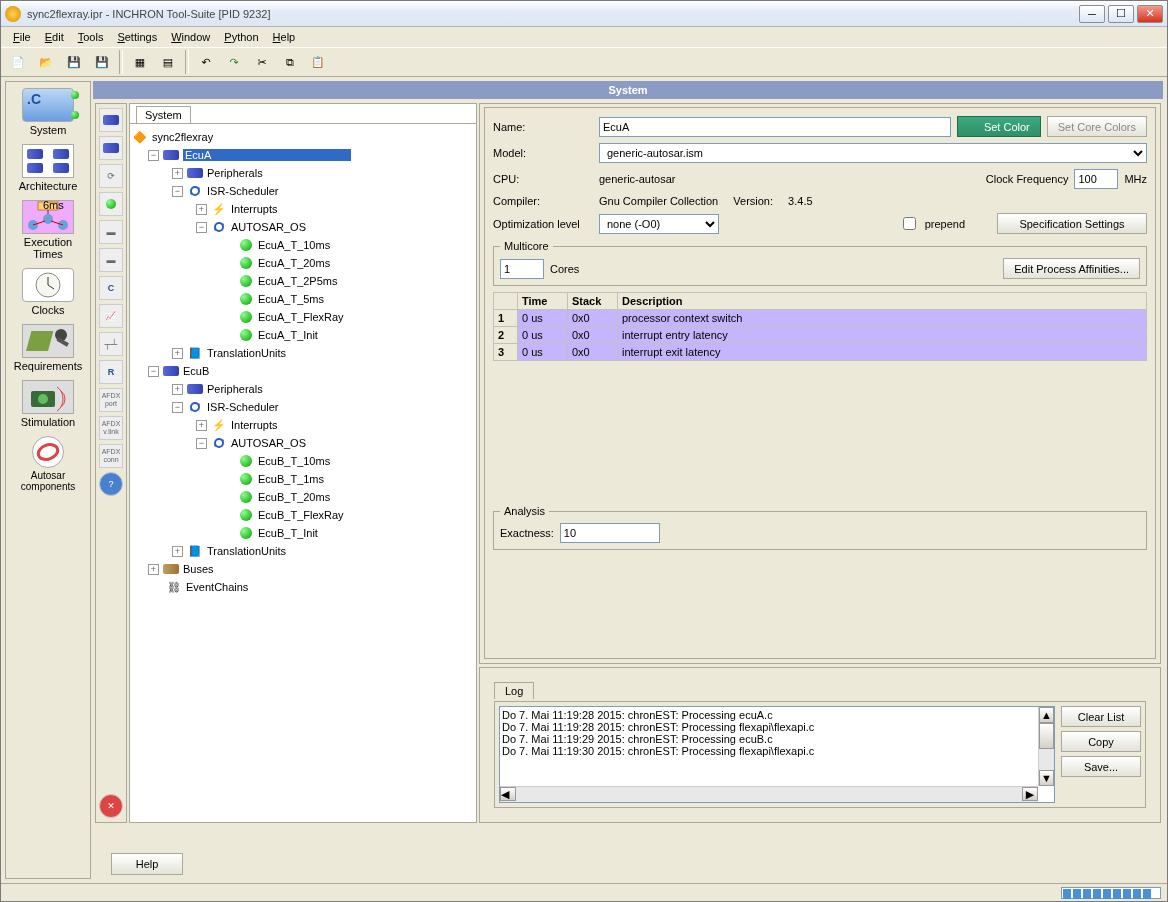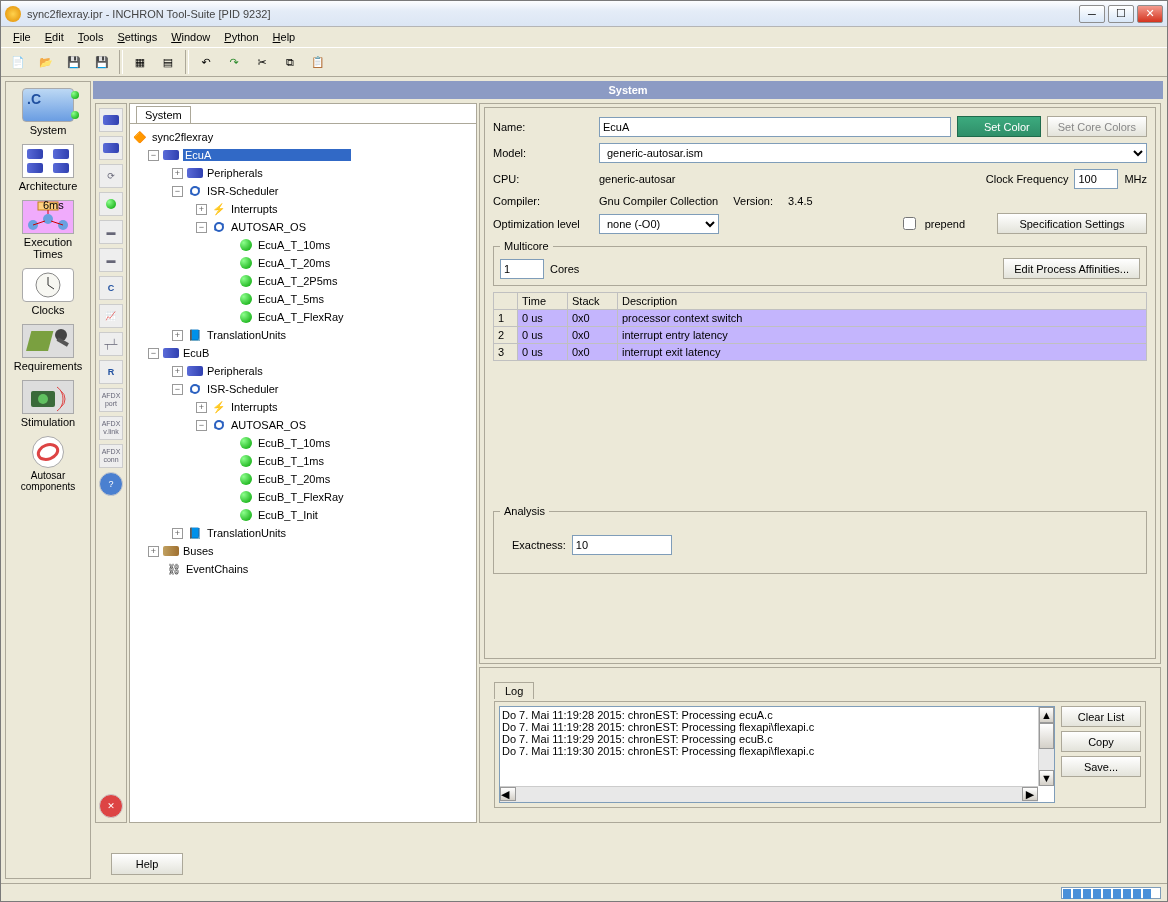--- a/index.html
+++ b/index.html
@@ -50,21 +50,21 @@
 .row{display:flex;align-items:center;gap:6px;margin-bottom:6px;}
 .row label{width:100px;}
 .txt{border:1px solid #7f9db9;background:#fff;height:20px;padding:0 3px;}
 .btn{border:1px solid #aca899;background:linear-gradient(#fff,#e3e3da);padding:2px 10px;height:21px;}
 .btn.green{background:linear-gradient(#3caa7e,#2f8f69);color:#fff;border:1px solid #1f6b4c;padding-left:26px;}
 select.txt{height:20px;}
 fieldset{border:1px solid #aca899;padding:6px;margin:4px 0;}
 fieldset legend{padding:0 4px;}
 .grid{border:1px solid #aca899;background:#fff;width:100%;border-collapse:collapse;}
 .grid th,.grid td{border:1px solid #c0c0c0;padding:2px 4px;text-align:left;background:#c4b5fd;}
-.grid th{background:#ece9d8;font-weight:normal;}
+.grid th{background:#ece9d8;font-weight:bold;}
 .grid .hdr{background:#ece9d8;}
 .logpanel{height:156px;border:1px solid #aca899;background:#ece9d8;padding:14px;display:flex;flex-direction:column;}
 .logtabs{height:20px;}
 .logtabs span{display:inline-block;border:1px solid #aca899;border-bottom:none;padding:2px 10px;background:#ece9d8;}
 .logbody{flex:1;display:flex;gap:6px;border:1px solid #aca899;padding:4px;background:#ece9d8;margin-top:-1px;}
 .logtext{flex:1;background:#fff;border:1px solid #7f9db9;overflow:auto;padding:2px;position:relative;}
 .logline{white-space:nowrap;}
 .logbtns{width:80px;display:flex;flex-direction:column;gap:4px;}
 .footer{height:24px;padding:2px 6px;display:flex;justify-content:flex-end;align-items:center;}
 .helpbtn{width:72px;height:22px;}
@@ -291,20 +291,27 @@
                     <span class="dotg"></span>
                   </span>
                   <span class="lbl">EcuA_T_5ms</span>
                 </div>
                 <div class="tn" style="padding-left:88px">
                   <span class="spacer"></span>
                   <span class="ico">
                     <span class="dotg"></span>
                   </span>
                   <span class="lbl">EcuA_T_FlexRay</span>
+                </div>
+                <div class="tn" style="padding-left:88px">
+                  <span class="spacer"></span>
+                  <span class="ico">
+                    <span class="dotg"></span>
+                  </span>
+                  <span class="lbl">EcuA_T_Init</span>
                 </div>
               </div>
             <div class="tn" style="padding-left:40px">
                 <span class="exp">+</span>
                 <span class="ico">📘</span>
                 <span class="lbl">TranslationUnits</span>
               </div>
 
             <div class="tn" style="padding-left:16px">
                 <span class="exp">−</span>
@@ -475,21 +482,21 @@
                       <th>3</th>
                       <td>0 us</td>
                       <td>0x0</td>
                       <td>interrupt exit latency</td>
                     </tr>
                   </tbody>
               </table>
               <div style="height:140px"></div>
               <fieldset>
                 <legend>Analysis</legend>
-                <div class="row" style="margin:12px">
+                <div class="row" style="margin:0">
                   <span>Exactness:</span>
                   <input class="txt" style="width: 100px;" value="10">
                 </div>
               </fieldset>
             </div>
           </div>
 
           <div class="logpanel">
             <div class="logtabs"><span>Log</span></div>
             <div class="logbody">

